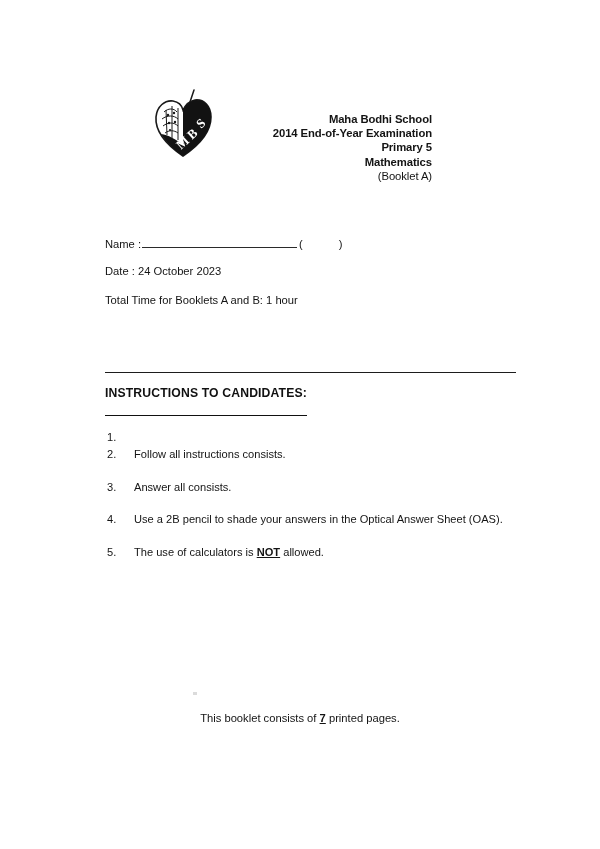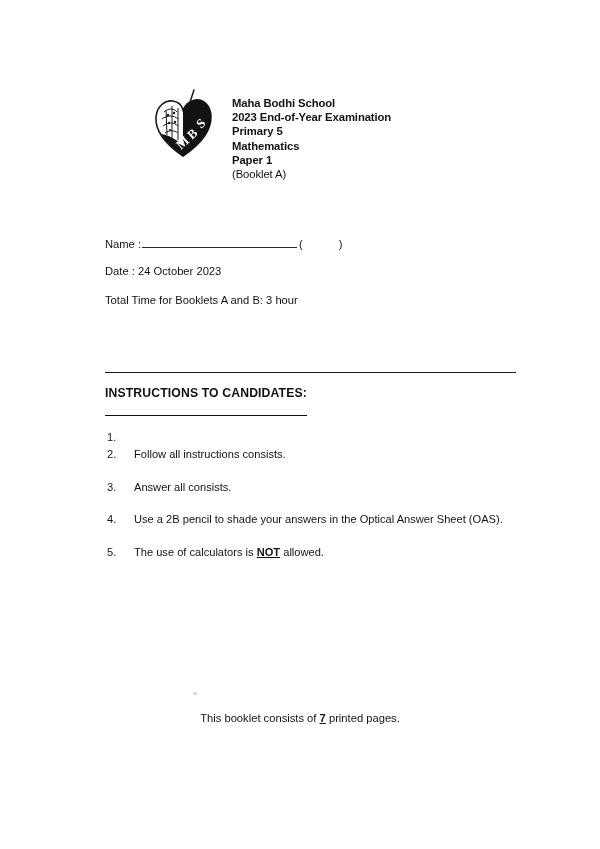--- a/index.html
+++ b/index.html
@@ -36,23 +36,23 @@
     height: 72px;
   }
   #school-logo svg {
     display: block;
     width: 62px;
     height: 72px;
   }
   #header-text {
     position: absolute;
     left: 232px;
-    top: 8px;
+    top: 24px;
     width: 200px;
-    text-align: left;
+    text-align: right;
     line-height: 14.2px;
   }
   #header-text .hline {
     font-size: 11.3px;
     font-weight: bold;
     letter-spacing: -0.1px;
     white-space: nowrap;
     color: #141414;
   }
   #header-text .hline.normal {
@@ -207,41 +207,40 @@
         <g fill="#ffffff" font-family="Liberation Serif, serif" font-weight="bold" font-size="13">
           <text x="29" y="62" transform="rotate(-42 29 62)">M</text>
           <text x="40" y="52" transform="rotate(-42 40 52)">B</text>
           <text x="49" y="41" transform="rotate(-42 49 41)">S</text>
         </g>
       </svg>
     </div>
 
     <div id="header-text">
       <div class="hline">Maha Bodhi School</div>
-      <div class="hline">2023 End-of-Year Examination</div>
+      <div class="hline">2014 End-of-Year Examination</div>
       <div class="hline">Primary 5</div>
       <div class="hline">Mathematics</div>
-      <div class="hline">Paper 1</div>
       <div class="hline normal">(Booklet A)</div>
     </div>
   </div>
 
   <div id="fields">
 
     <div class="field-row">
       <span class="field-label">Name :</span><span class="blank-line blank-name"></span><span class="paren-open">(</span><span class="paren-gap"></span><span>)</span>
     </div>
 
 
     <div class="field-row">
       <span class="field-label">Date  : 24 October 2023</span>
     </div>
 
     <div class="field-row">
-      <span class="field-label">Total Time for Booklets A and B: 3 hour</span>
+      <span class="field-label">Total Time for Booklets A and B: 1 hour</span>
     </div>
   </div>
 
   <div id="divider"></div>
 
   <div id="instructions-heading">INSTRUCTIONS TO CANDIDATES:</div>
 
   <div id="instructions-list">
 
     <div class="instr-item">

